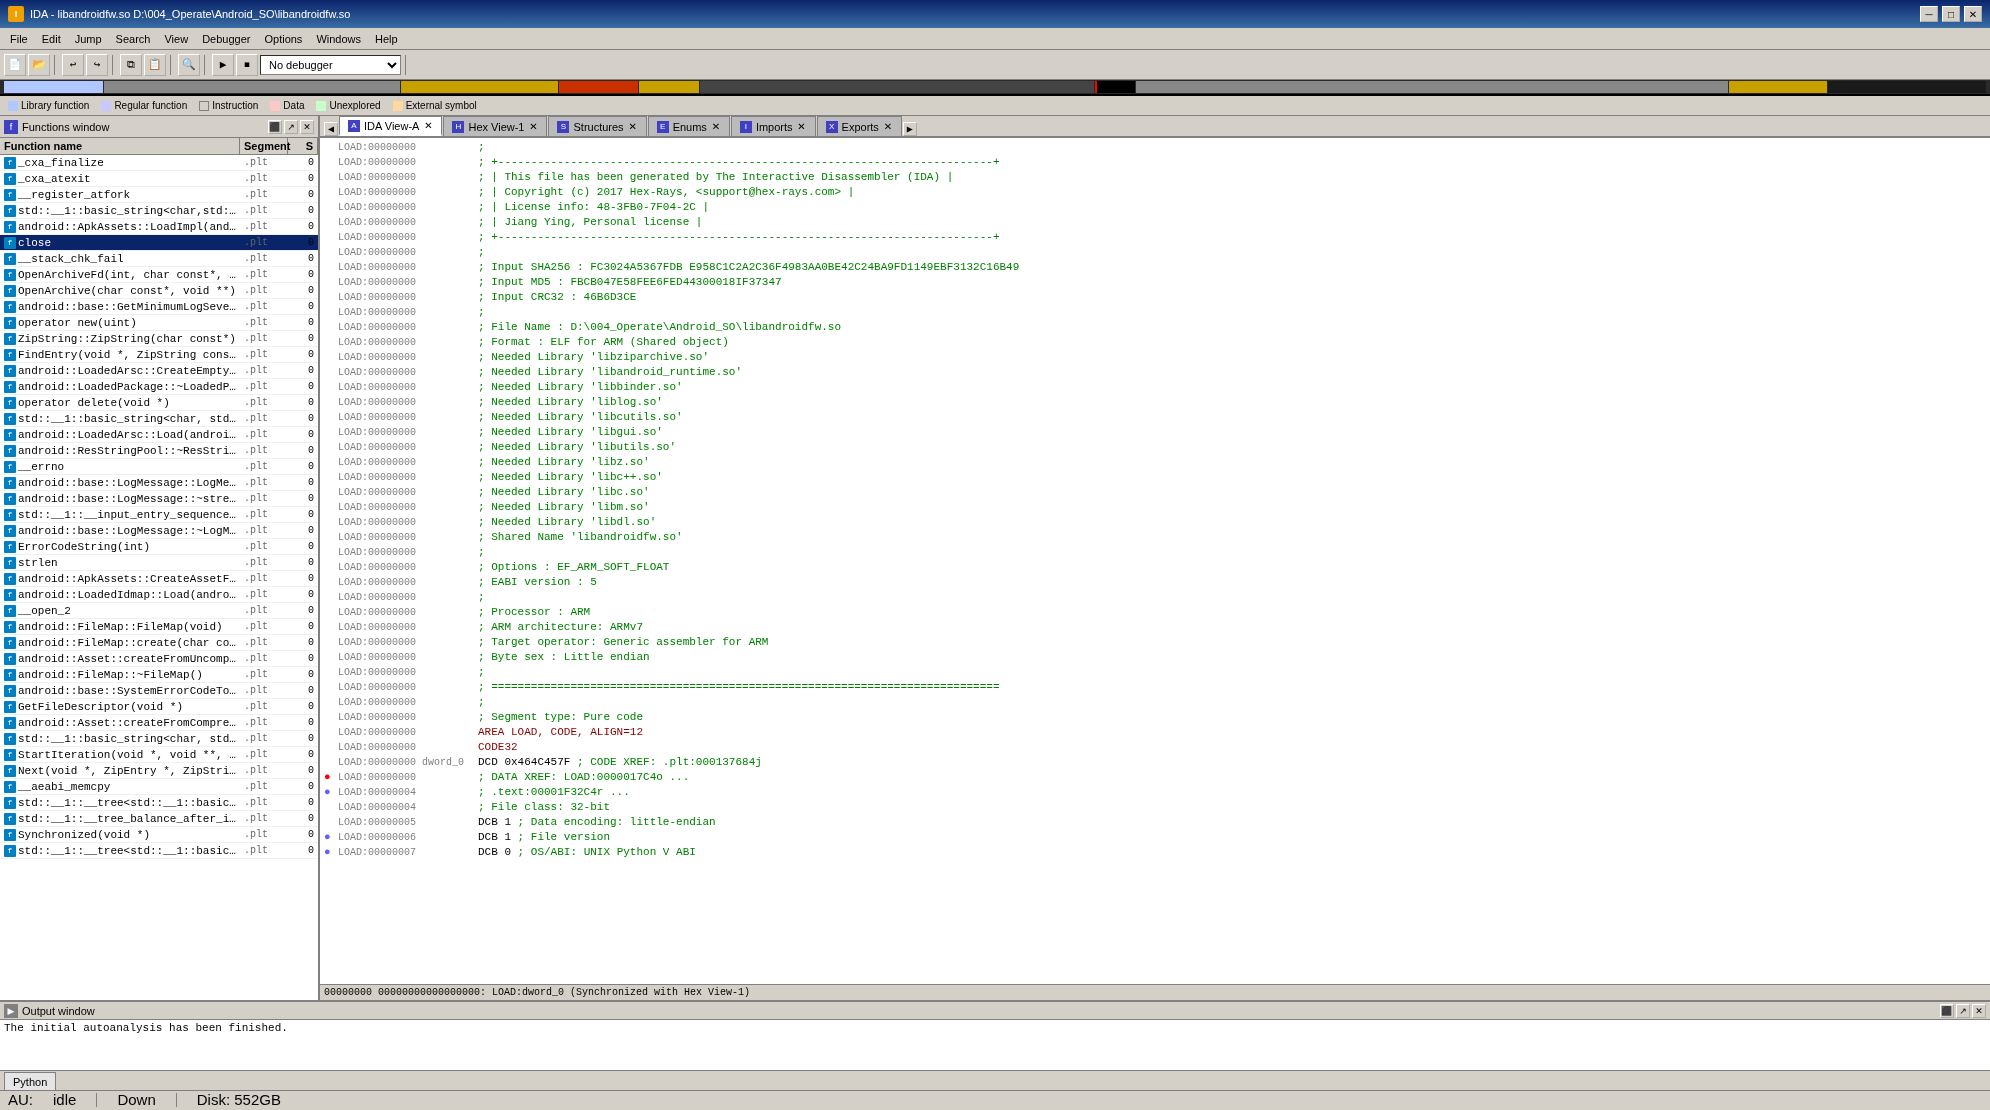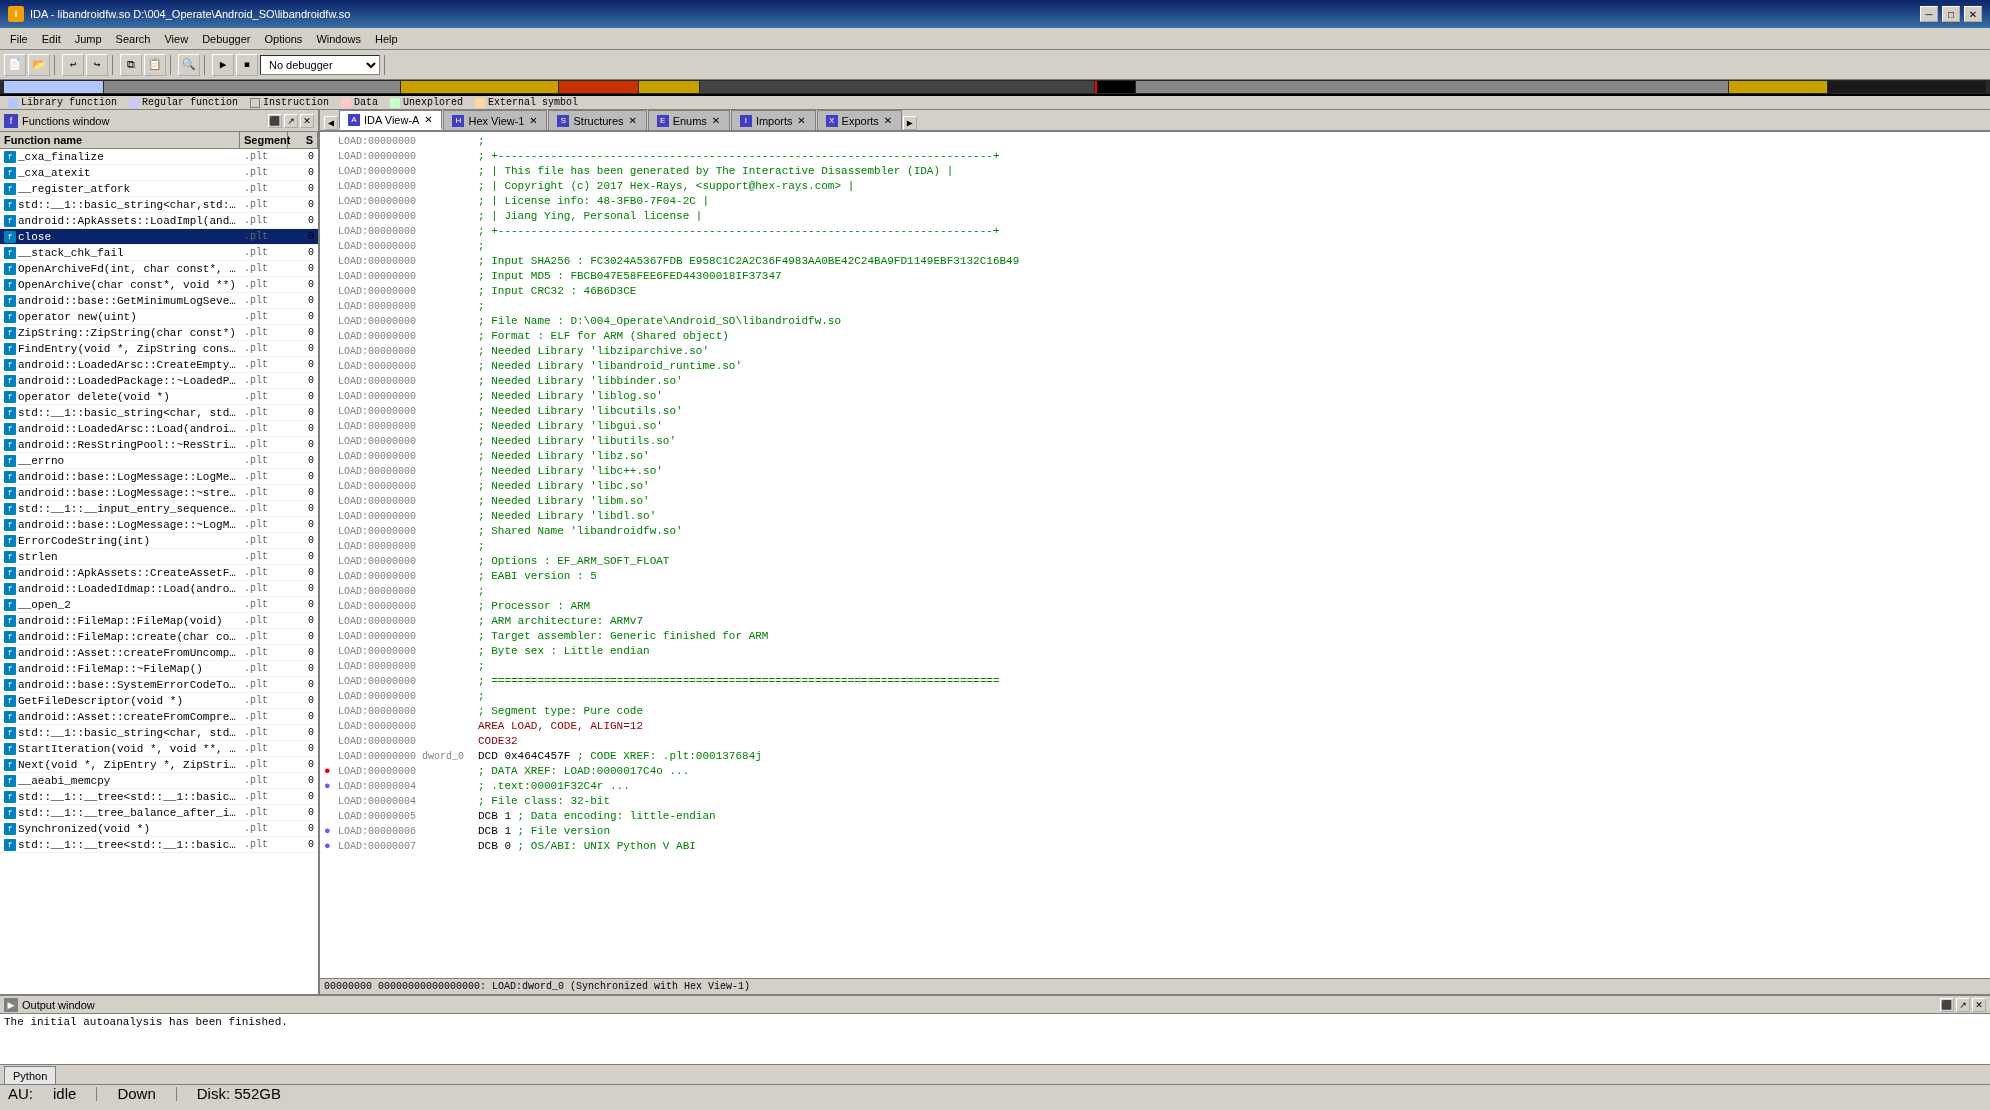--- a/index.html
+++ b/index.html
@@ -85,21 +85,21 @@
       display: flex; align-items: center; justify-content: center;
       font-size: 11px; cursor: pointer;
     }
     .tb-sep { width: 4px; height: 20px; border-left: 1px solid #808080; margin: 0 2px; }
     .tb-combo {
       height: 20px;
       font-size: 11px;
       background: white;
       border: 1px inset #808080;
       padding: 0 4px;
-      width: 120px;
+      width: 141px;
     }
 
     
     .nav-bar {
       height: 16px;
       background: #2a2a2a;
       display: flex;
       align-items: center;
       padding: 0 4px;
       border-bottom: 2px solid #000;
@@ -111,27 +111,27 @@
       height: 12px;
       gap: 1px;
     }
     .nav-seg {
       height: 100%;
     }
 
     
     .legend-bar {
       background: #d4d0c8;
-      height: 14px;
+      height: 20px;
       display: flex;
       align-items: center;
       padding: 0 8px;
       gap: 12px;
       font-size: 10px;
-      font-family: Liberation Mono, monospace;
+      font-family: Liberation Sans, sans-serif;
       border-bottom: 1px solid #808080;
     }
     .legend-item {
       display: flex; align-items: center; gap: 3px;
     }
     .legend-dot {
       width: 10px; height: 10px;
     }
 
     
@@ -1036,21 +1036,21 @@
             <span><span style="color:#008000;">; Processor      : ARM</span></span>
           </div>
           <div class="disasm-line">
             <span class="disasm-arrow"> </span>
             <span class="disasm-addr">LOAD:00000000</span>
             <span><span style="color:#008000;">; ARM architecture: ARMv7</span></span>
           </div>
           <div class="disasm-line">
             <span class="disasm-arrow"> </span>
             <span class="disasm-addr">LOAD:00000000</span>
-            <span><span style="color:#008000;">; Target assembler: Generic finished for ARM</span></span>
+            <span><span style="color:#008000;">; Target operator: Generic assembler for ARM</span></span>
           </div>
           <div class="disasm-line">
             <span class="disasm-arrow"> </span>
             <span class="disasm-addr">LOAD:00000000</span>
             <span><span style="color:#008000;">; Byte sex       : Little endian</span></span>
           </div>
           <div class="disasm-line">
             <span class="disasm-arrow"> </span>
             <span class="disasm-addr">LOAD:00000000</span>
             <span><span style="color:#008000;">;</span></span>

